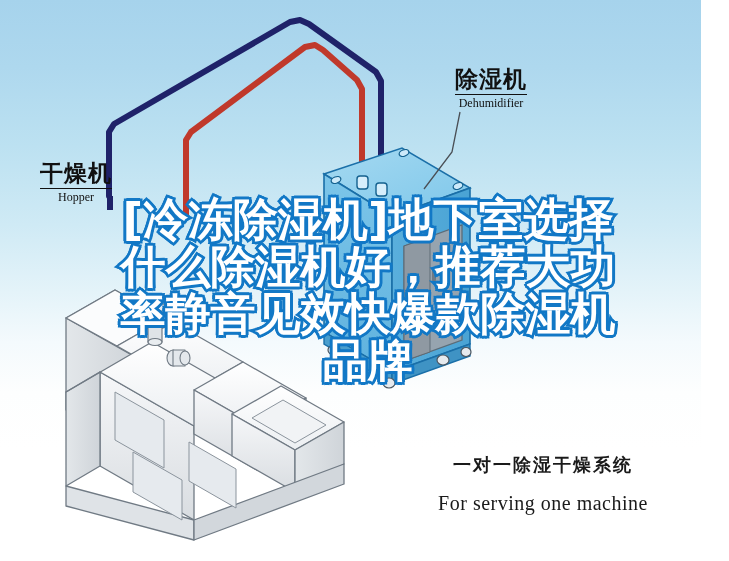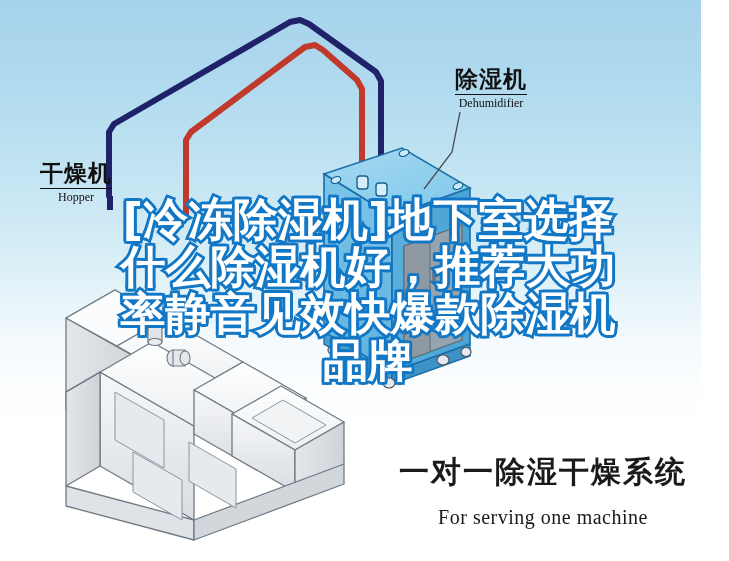--- a/index.html
+++ b/index.html
@@ -63,21 +63,21 @@
     position: absolute;
     left: 393px;
     top: 455px;
     width: 300px;
     text-align: center;
     color: #1a1a1a;
     line-height: 1.15;
   }
   #caption .cn {
     display: block;
-    font-size: 30px;
+    font-size: 18px;
     font-weight: 700;
     letter-spacing: 2px;
     font-family: "DejaVu Sans", sans-serif;
   }
   #caption .en {
     display: block;
     font-size: 20px;
     letter-spacing: 0.5px;
     font-family: "Liberation Serif", serif;
     margin-top: 16px;

